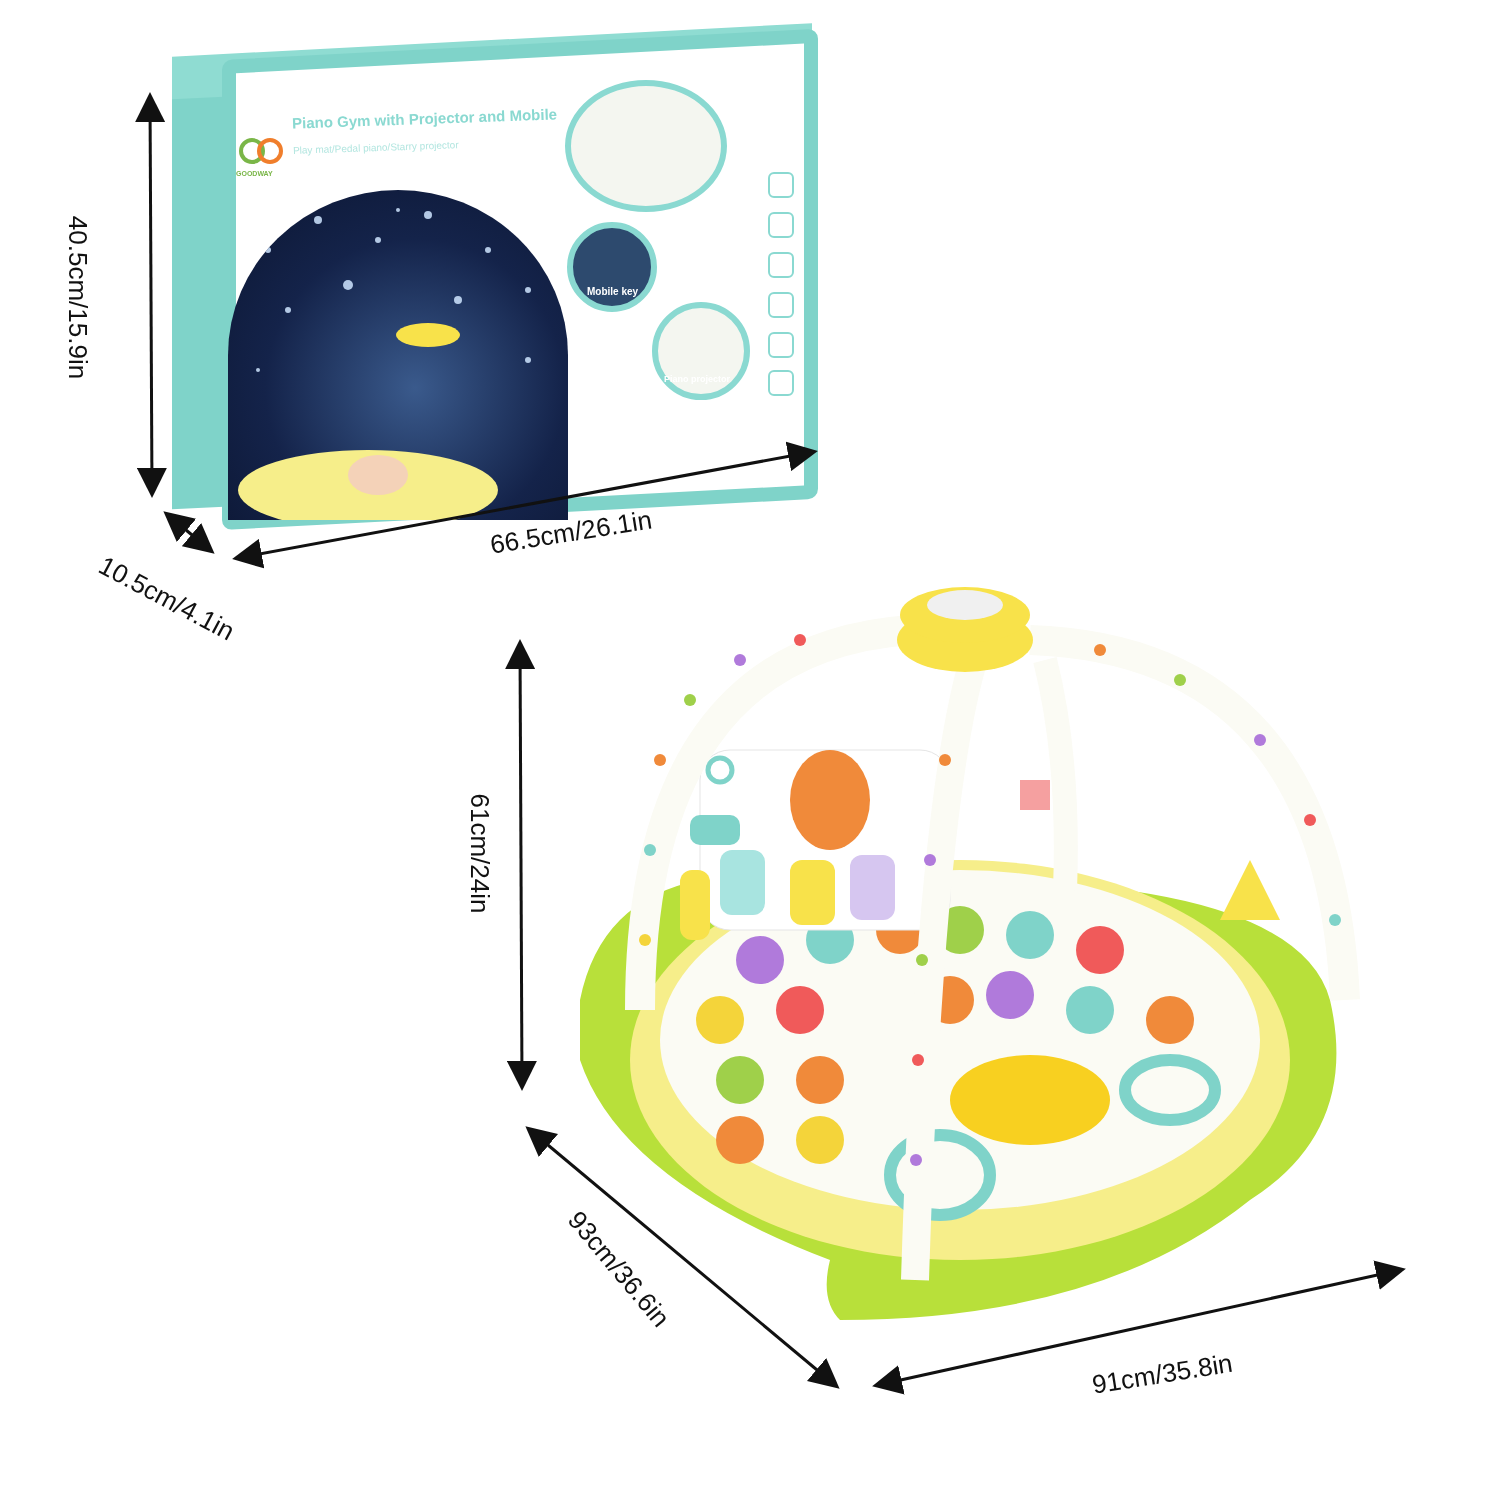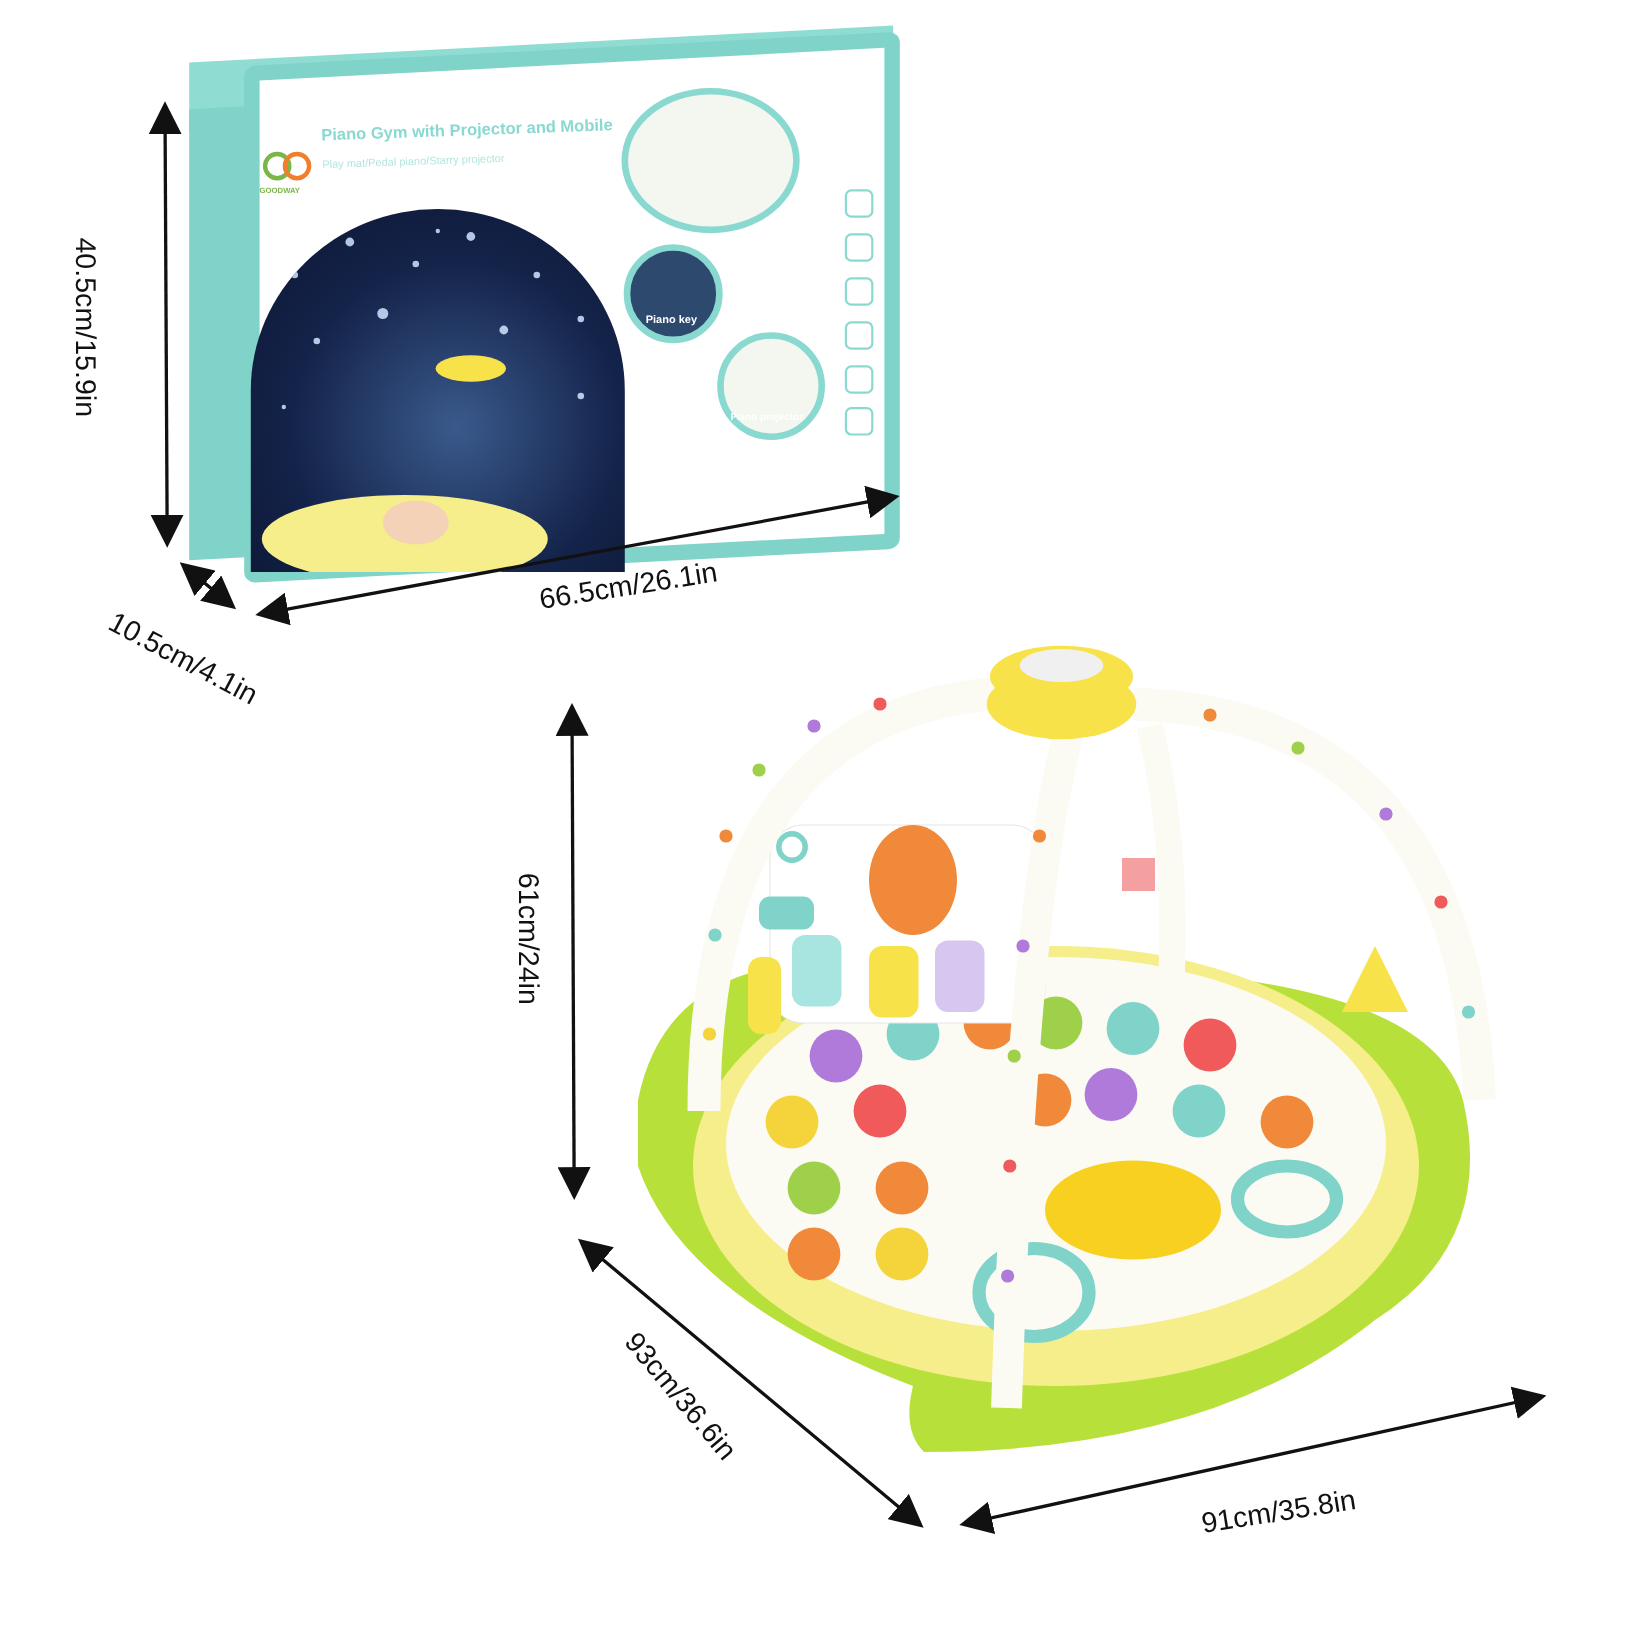--- a/index.html
+++ b/index.html
@@ -50,21 +50,21 @@
   <svg class="brand-logo" width="48" height="36" viewBox="0 0 48 36">
     <circle cx="14" cy="18" r="11" fill="none" stroke="#7ab648" stroke-width="4"></circle>
     <circle cx="32" cy="18" r="11" fill="none" stroke="#f07e2c" stroke-width="4"></circle>
   </svg>
   <div class="brand-name">GOODWAY</div>
   <div class="box-title">Piano Gym with Projector and Mobile</div>
   <div class="box-sub">Play mat/Pedal piano/Starry projector</div>
 
   <div class="badge" style="left:565px;top:80px;width:150px;height:120px;"></div>
   <div class="badge" style="left:567px;top:222px;width:78px;height:78px;background:#2d4a6e;">
-    <div class="badge-label" style="left:14px;top:58px;">Piano key</div>
+    <div class="badge-label" style="left:14px;top:58px;">Mobile key</div>
   </div>
   <div class="badge" style="left:652px;top:302px;width:86px;height:86px;">
     <div class="badge-label" style="left:6px;top:66px;font-size:9px;">Piano projector</div>
   </div>
   <div class="feature-icon" style="left:768px;top:172px;"></div>
   <div class="feature-icon" style="left:768px;top:212px;"></div>
   <div class="feature-icon" style="left:768px;top:252px;"></div>
   <div class="feature-icon" style="left:768px;top:292px;"></div>
   <div class="feature-icon" style="left:768px;top:332px;"></div>
   <div class="feature-icon" style="left:768px;top:370px;"></div>

